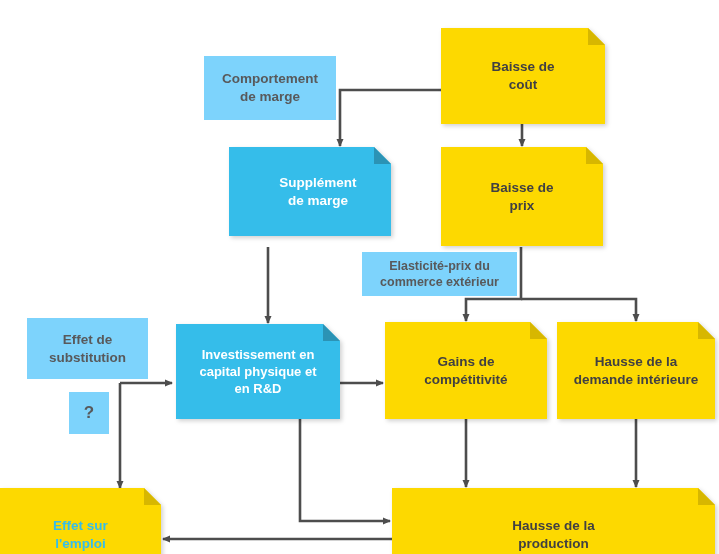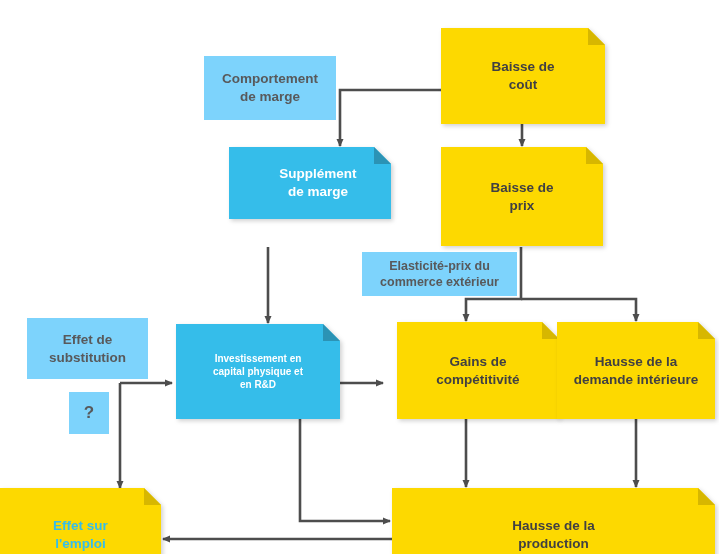--- a/index.html
+++ b/index.html
@@ -118,21 +118,21 @@
     <span class="fold"></span>
     <span class="txt t-dark">Baisse de
 coût</span>
   </div>
 
   <div class="node gray" style="left:204px;top:28px;width:132px;height:64px;">
     <span class="txt t-gray">Comportement
 de marge</span>
   </div>
 
-  <div class="node note blue" style="left:229px;top:119px;width:162px;height:72px;padding-left:24px;">
+  <div class="node note blue" style="left:229px;top:119px;width:162px;height:89px;padding-left:24px;">
     <span class="body"></span>
     <span class="fold"></span>
     <span class="txt t-white">Supplément
 de marge</span>
   </div>
 
   <div class="node note yellow" style="left:441px;top:119px;width:162px;height:99px;">
     <span class="body"></span>
     <span class="fold"></span>
     <span class="txt t-dark">Baisse de
@@ -146,29 +146,29 @@
 
   <div class="node gray" style="left:362px;top:224px;width:155px;height:44px;font-size:12.5px;">
     <span class="txt t-gray">Elasticité-prix du
 commerce extérieur</span>
   </div>
 
   <div class="node gray qmark" style="left:69px;top:364px;width:40px;height:42px;">
     <span class="txt t-gray">?</span>
   </div>
 
-  <div class="node note blue" style="left:176px;top:296px;width:164px;height:95px;font-size:10px;">
+  <div class="node note blue" style="left:176px;top:296px;width:164px;height:95px;font-size:13px;">
     <span class="body"></span>
     <span class="fold"></span>
     <span class="txt t-white">Investissement en
 capital physique et
 en R&amp;D</span>
   </div>
 
-  <div class="node note yellow" style="left:397px;top:294px;width:162px;height:97px;">
+  <div class="node note yellow" style="left:385px;top:294px;width:162px;height:97px;">
     <span class="body"></span>
     <span class="fold"></span>
     <span class="txt t-dark">Gains de
 compétitivité</span>
   </div>
 
   <div class="node note yellow" style="left:557px;top:294px;width:158px;height:97px;">
     <span class="body"></span>
     <span class="fold"></span>
     <span class="txt t-dark">Hausse de la

